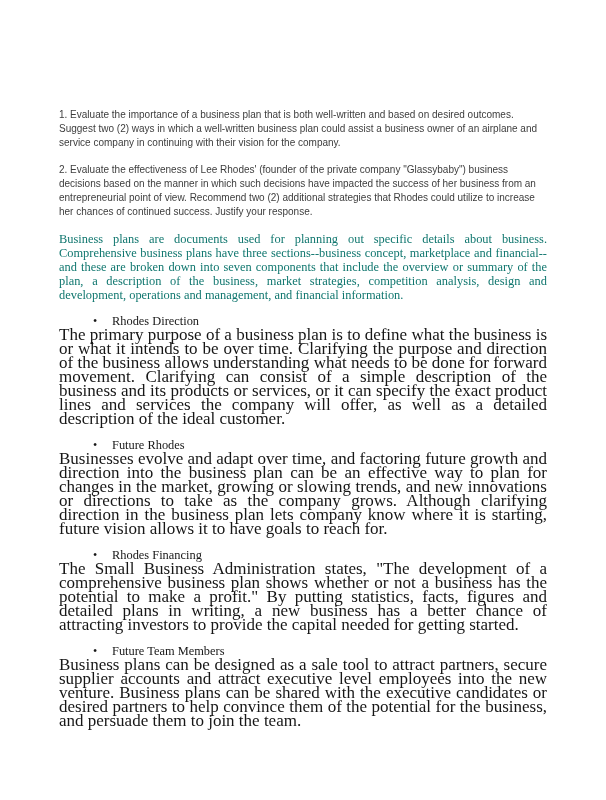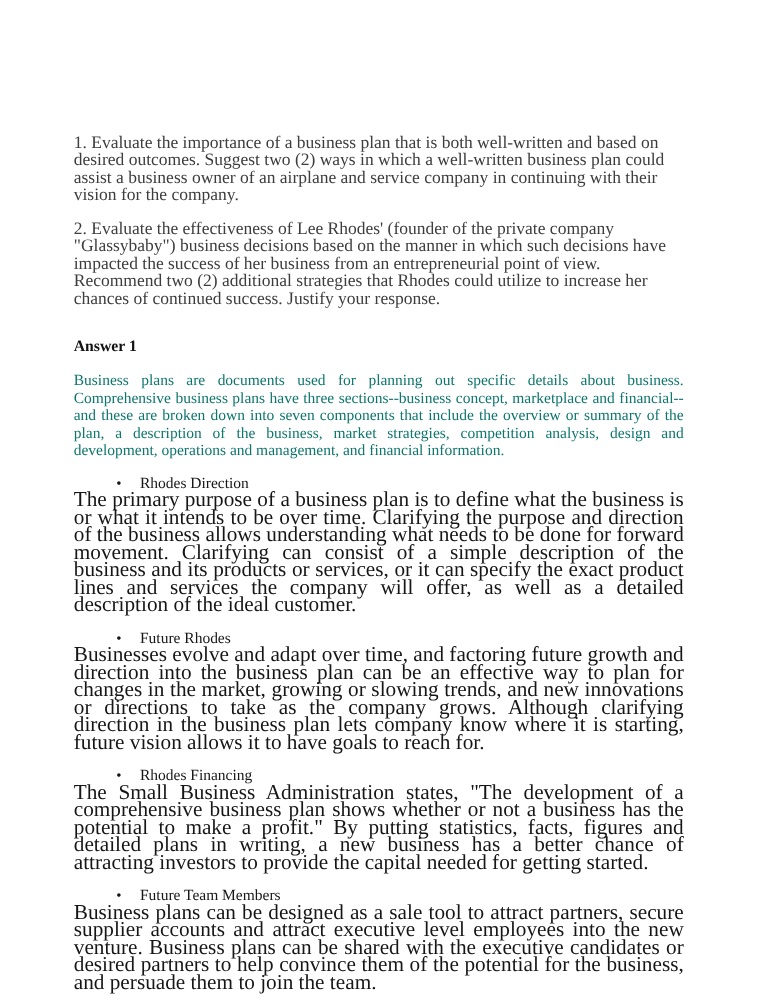--- a/index.html
+++ b/index.html
@@ -10,22 +10,22 @@
   .page {
     position: relative;
     width: 606px;
     height: 800px;
     background: #ffffff;
     box-sizing: border-box;
     padding: 108px 59px 0 59px;
     overflow: hidden;
   }
   .question {
-    font-family: Liberation Serif, serif;
-    font-size: 14px;
+    font-family: Liberation Sans, sans-serif;
+    font-size: 10px;
     line-height: 14px;
     color: #3d3d3d;
     text-align: left;
     margin: 0 0 13px 0;
     max-width: 488px;
   }
   .answer-heading {
     font-family: "Liberation Serif", serif;
     font-weight: bold;
     font-size: 12.6px;
@@ -78,21 +78,20 @@
 </style>
 </head>
 <body>
 
 <div class="page">
 
   <p class="question">1. Evaluate the importance of a business plan that is both well-written and based on desired outcomes. Suggest two (2) ways in which a well-written business plan could assist a business owner of an airplane and service company in continuing with their vision for the company.</p>
 
   <p class="question">2. Evaluate the effectiveness of Lee Rhodes' (founder of the private company "Glassybaby") business decisions based on the manner in which such decisions have impacted the success of her business from an entrepreneurial point of view. Recommend two (2) additional strategies that Rhodes could utilize to increase her chances of continued success. Justify your response.</p>
 
-  <div class="answer-heading">Answer 1</div>
 
   <div class="intro-para">Business plans are documents used for planning out specific details about business. Comprehensive business plans have three sections--business concept, marketplace and financial--and these are broken down into seven components that include the overview or summary of the plan, a description of the business, market strategies, competition analysis, design and development, operations and management, and financial information.</div>
 
 
   <div class="section">
     <div class="bullet-line">
       <span class="bullet-glyph">•</span>
       <span>Rhodes Direction</span>
     </div>
     <div class="section-para">The primary purpose of a business plan is to define what the business is or what it intends to be over time. Clarifying the purpose and direction of the business allows understanding what needs to be done for forward movement. Clarifying can consist of a simple description of the business and its products or services, or it can specify the exact product lines and services the company will offer, as well as a detailed description of the ideal customer.</div>

